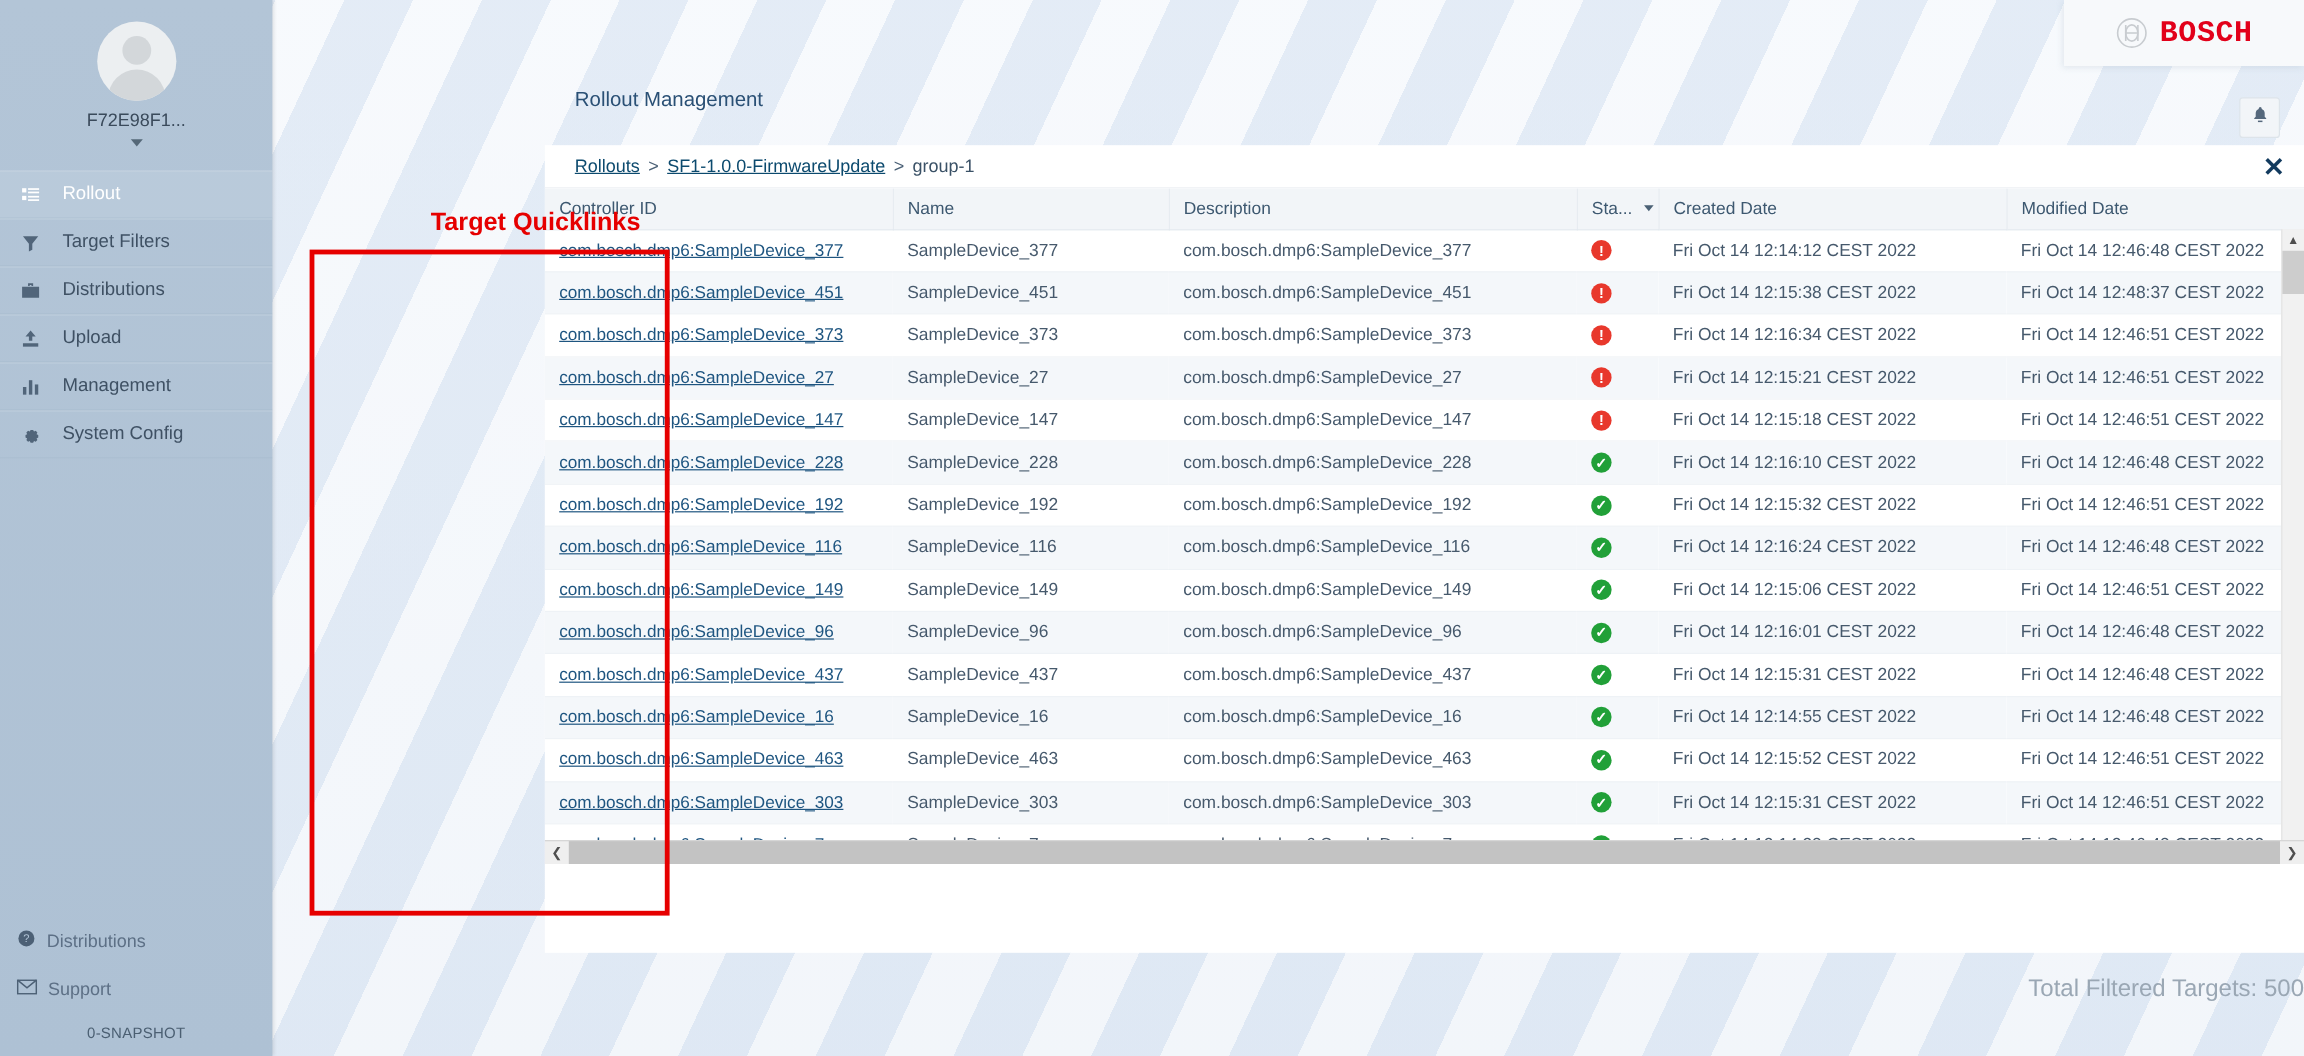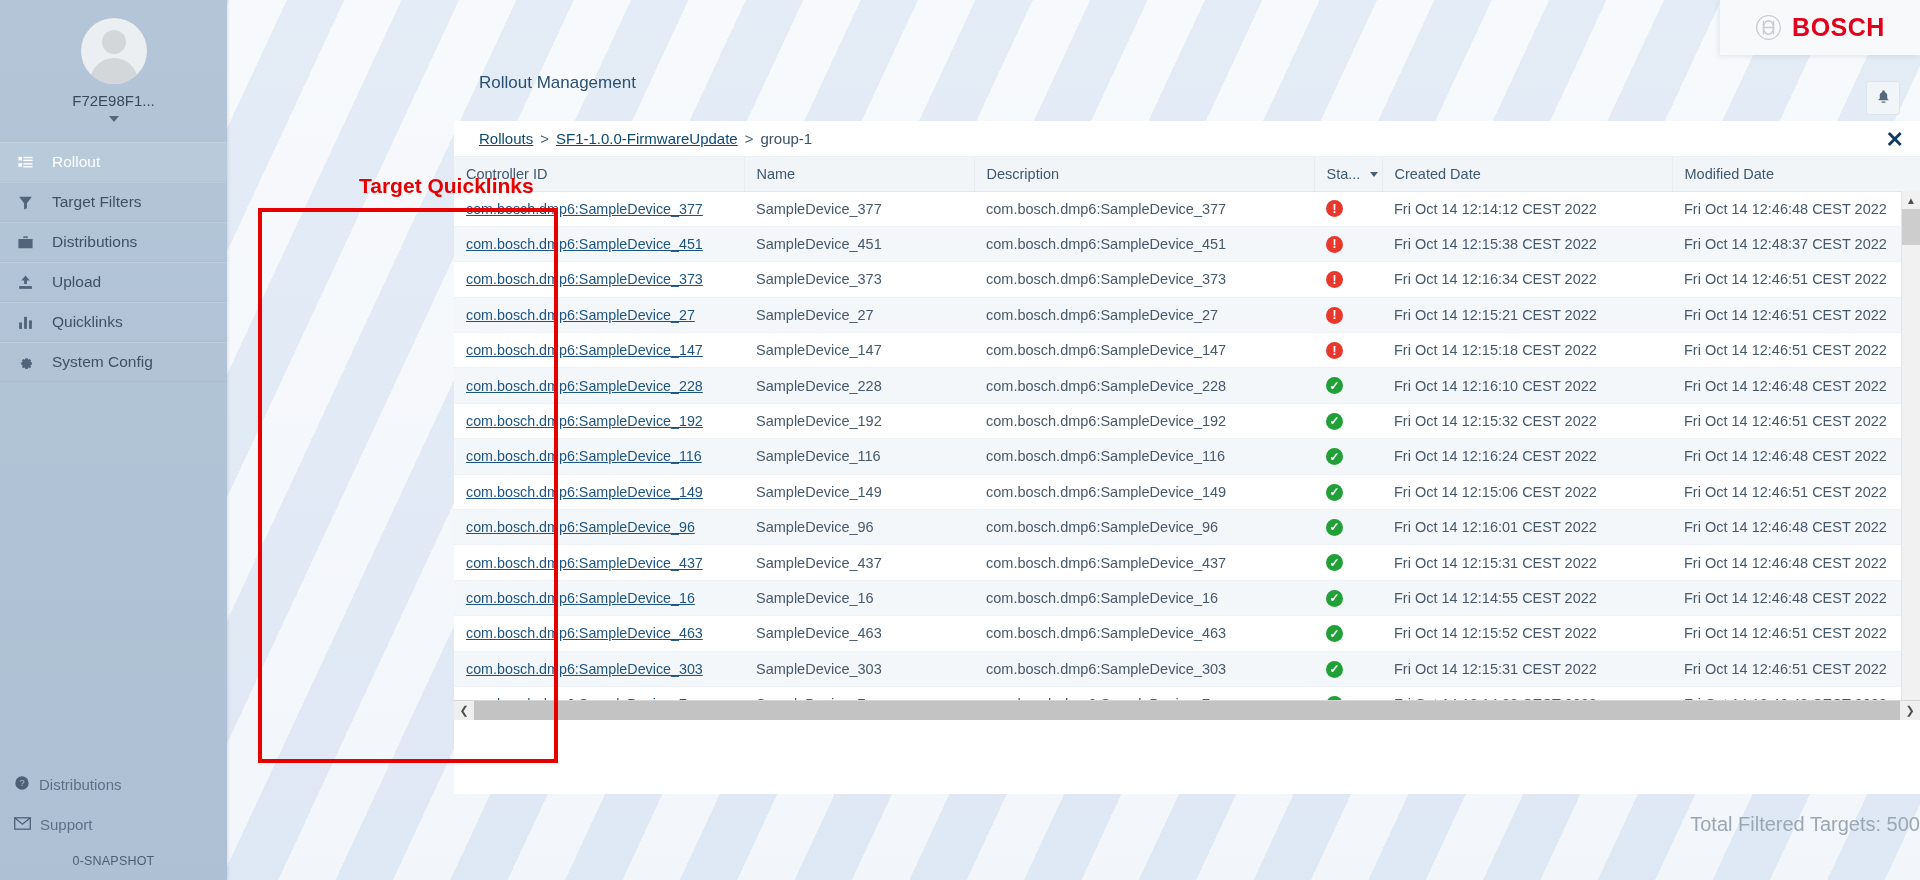--- a/index.html
+++ b/index.html
@@ -57,21 +57,21 @@
   .nav-ic { width: 22px; text-align: center; display:flex; align-items:center; justify-content:center; }
   .bottom-links { position: absolute; bottom: 0; left: 0; width: 100%; padding-bottom: 12px; }
   .blink {
     display: flex; align-items: center; gap: 9px; padding-left: 14px;
     height: 40px; color: #5d7086; font-size: 15px; cursor: pointer;
   }
   .version { text-align: center; color: #4b5f72; font-size: 12.5px; padding-top: 10px; letter-spacing:.2px;}
 
   
   .main { flex: 1; position: relative; height: 880px; }
-  .topbar { height: 58px; position: relative; }
+  .topbar { height: 58px; position: relative; font-family: Liberation Mono, monospace; }
   .bosch-logo {
     position: absolute; right: 0; top: 0; width: 200px; height: 55px;
     background: #f7f9fb; display: flex; align-items: center; justify-content: center; gap: 10px;
     box-shadow: -2px 2px 5px rgba(140,160,180,.18);
   }
   .bosch-mark { width: 27px; height: 27px; }
   .bosch-word { color: #e2001a; font-size: 25px; font-weight: bold; letter-spacing: .5px; }
 
   .page-title {
     position: absolute; left: 252px; top: 73px;
@@ -205,21 +205,21 @@
       <span>Upload</span>
     </div>
     <div class="nav-item">
       <span class="nav-ic">
         <svg width="17" height="17" viewBox="0 0 24 24" fill="#51657a">
             <rect x="3" y="12" width="4" height="9"></rect>
             <rect x="10" y="4" width="4" height="17"></rect>
             <rect x="17" y="9" width="4" height="12"></rect>
           </svg>
       </span>
-      <span>Quicklinks</span>
+      <span>Management</span>
     </div>
     <div class="nav-item">
       <span class="nav-ic">
         <svg width="17" height="17" viewBox="0 0 24 24" fill="#51657a">
             <path d="M12 8a4 4 0 100 8 4 4 0 000-8zm9 4-2-1 1-2-2-2-2 1-1-2h-3l-1 2-2-1-2 2 1 2-2 1v3l2 1-1 2 2 2 2-1 1 2h3l1-2 2 1 2-2-1-2 2-1z"></path>
           </svg>
       </span>
       <span>System Config</span>
     </div>
   </div>

